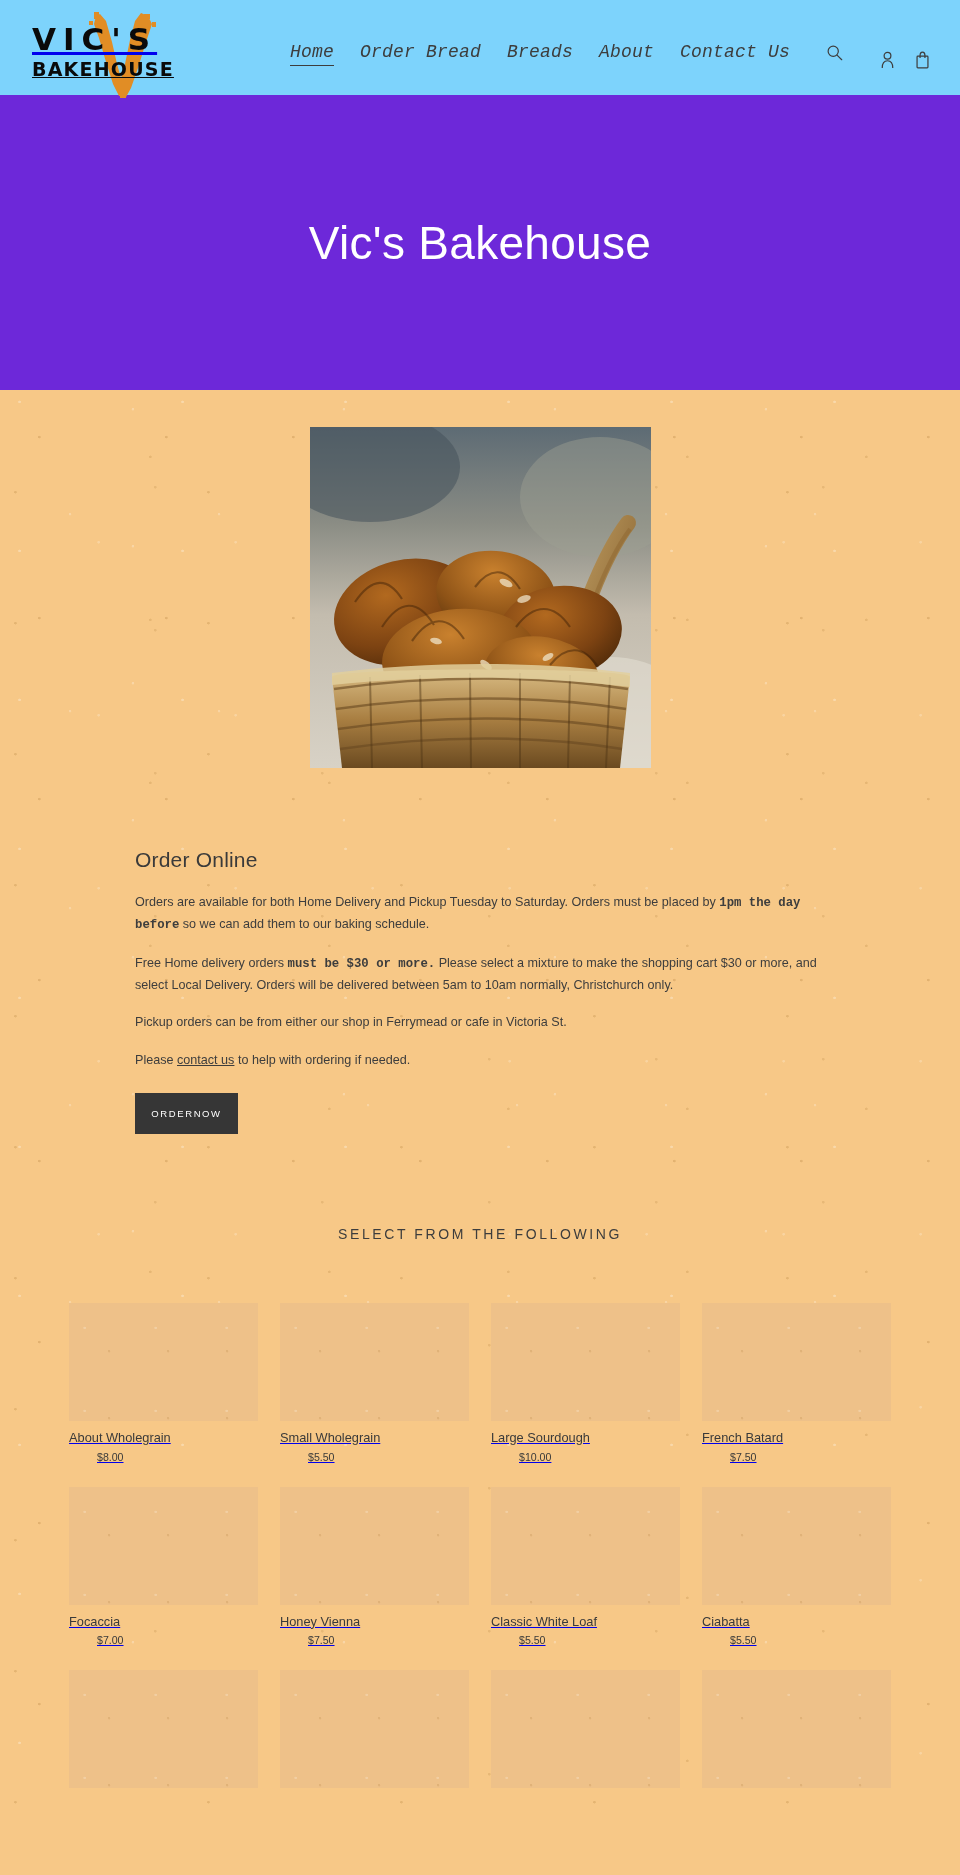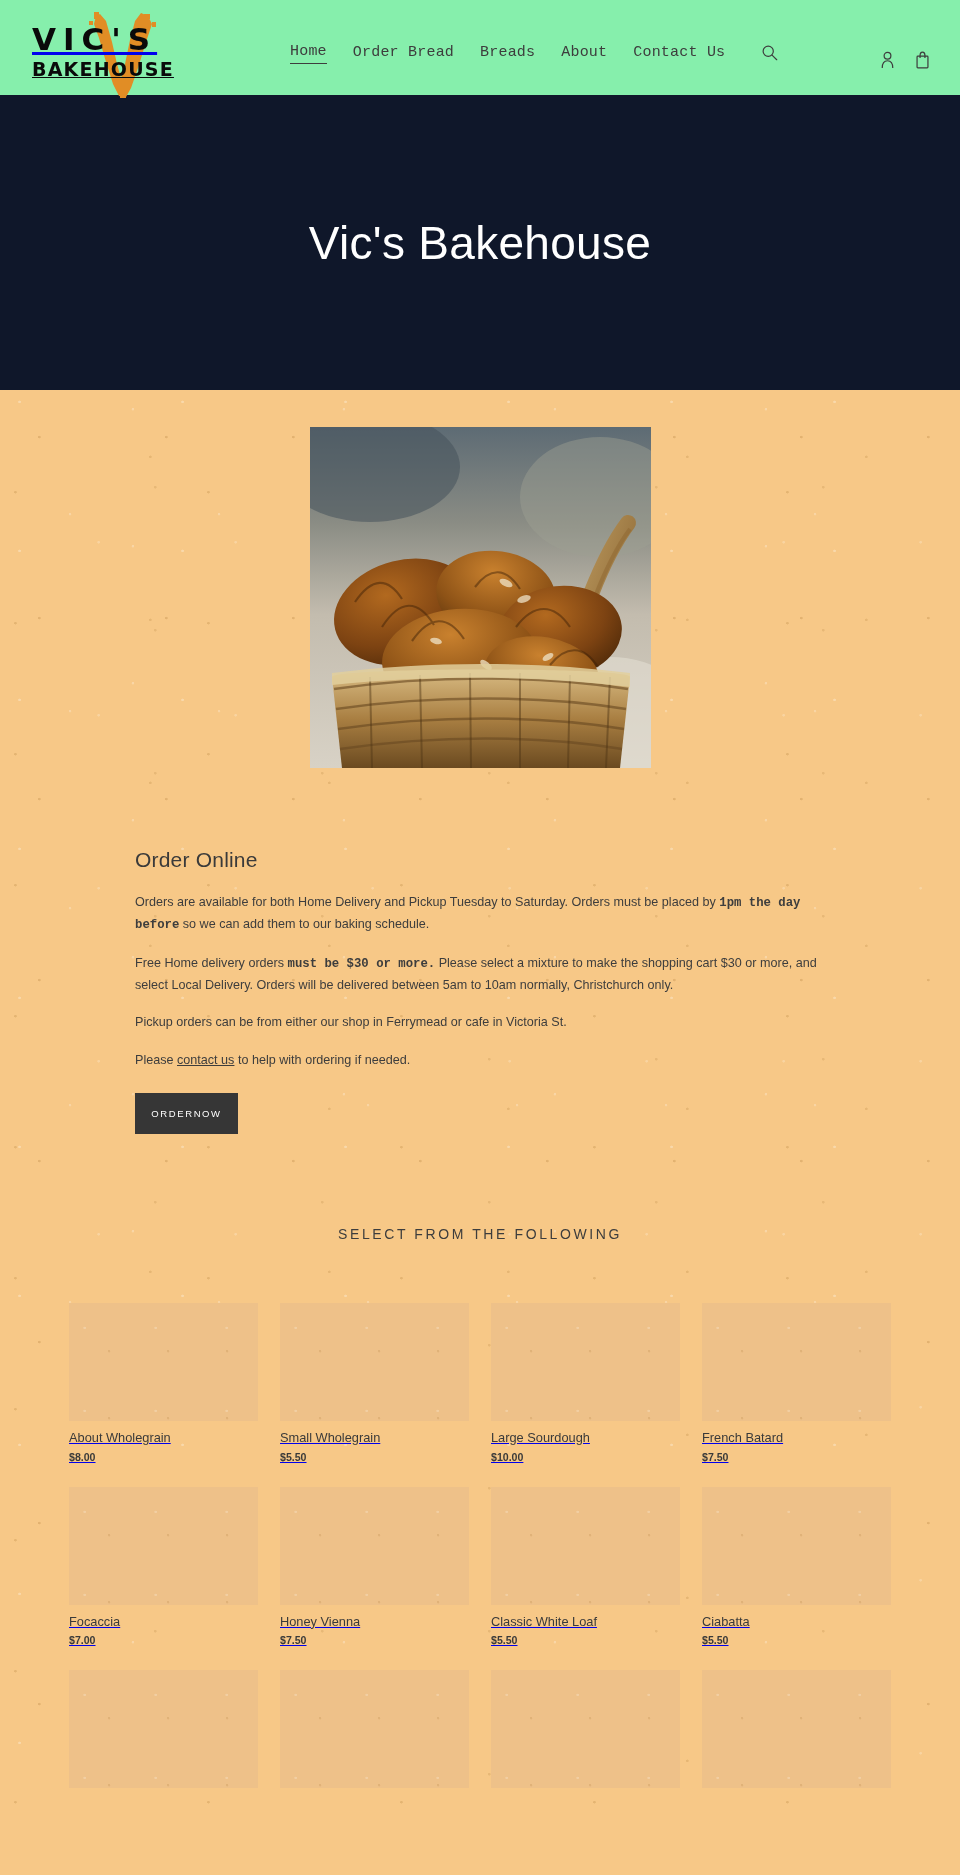--- a/index.html
+++ b/index.html
@@ -7,21 +7,21 @@
   body {
     font-family: "Liberation Sans", sans-serif;
     background: #f7c887;
     color: #3a3a3a;
     -webkit-font-smoothing: antialiased;
   }
 
   
   .site-header {
     height: 95px;
-    background: #86efac;
+    background: #7dd3fc;
     display: flex;
     align-items: center;
     padding: 8px 22px 0 30px;
     position: relative;
   }
   .logo-wrap {
     width: 160px;
     height: 76px;
     position: relative;
     flex: 0 0 auto;
@@ -60,26 +60,27 @@
 
   .main-nav {
     display: flex;
     align-items: center;
     gap: 26px;
     margin-left: 100px;
     padding-top: 4px;
   }
   .nav-link {
     font-family: "Liberation Mono", "DejaVu Sans Mono", monospace;
-    font-size: 15px;
+    font-size: 18px;
     color: #3d3d3d;
     text-decoration: none;
     letter-spacing: 0.2px;
     white-space: nowrap;
     padding-bottom: 3px;
+    font-style: italic;
   }
   .nav-link.is-active {
     border-bottom: 1px solid #3d3d3d;
   }
 
   .header-search {
     margin-left: 36px;
     padding-top: 2px;
     cursor: pointer;
     line-height: 0;
@@ -90,21 +91,21 @@
     align-items: center;
     gap: 20px;
     padding-top: 16px;
     padding-right: 8px;
   }
   .icon-btn { line-height: 0; cursor: pointer; }
 
   
   .hero {
     height: 295px;
-    background: #0f172a;
+    background: #6d28d9;
     display: flex;
     align-items: center;
     justify-content: center;
   }
   .hero-title {
     color: #ffffff;
     font-size: 46px;
     font-weight: 400;
     letter-spacing: 0.3px;
     font-family: "Liberation Sans", sans-serif;
@@ -217,22 +218,23 @@
     margin-bottom: 9px;
   }
   .product-name {
     font-size: 12.8px;
     color: #3a3a3a;
     line-height: 1.3;
     margin-bottom: 4px;
   }
   .product-price {
     font-size: 10.6px;
-    font-weight: 700;
+    font-weight: 400;
     color: #3a3a3a;
+    margin-left: 28px;
   }
 </style>
 </head>
 <body>
 
 <header class="site-header">
 
   <a class="logo-wrap" href="#">
     <svg class="logo-brush" viewBox="0 0 72 86">
       <path d="M10 4 L14 2 L20 9 L26 30 L31 52 L35 66 L39 52 L44 28 L49 9 L55 1 L62 4 L66 12

